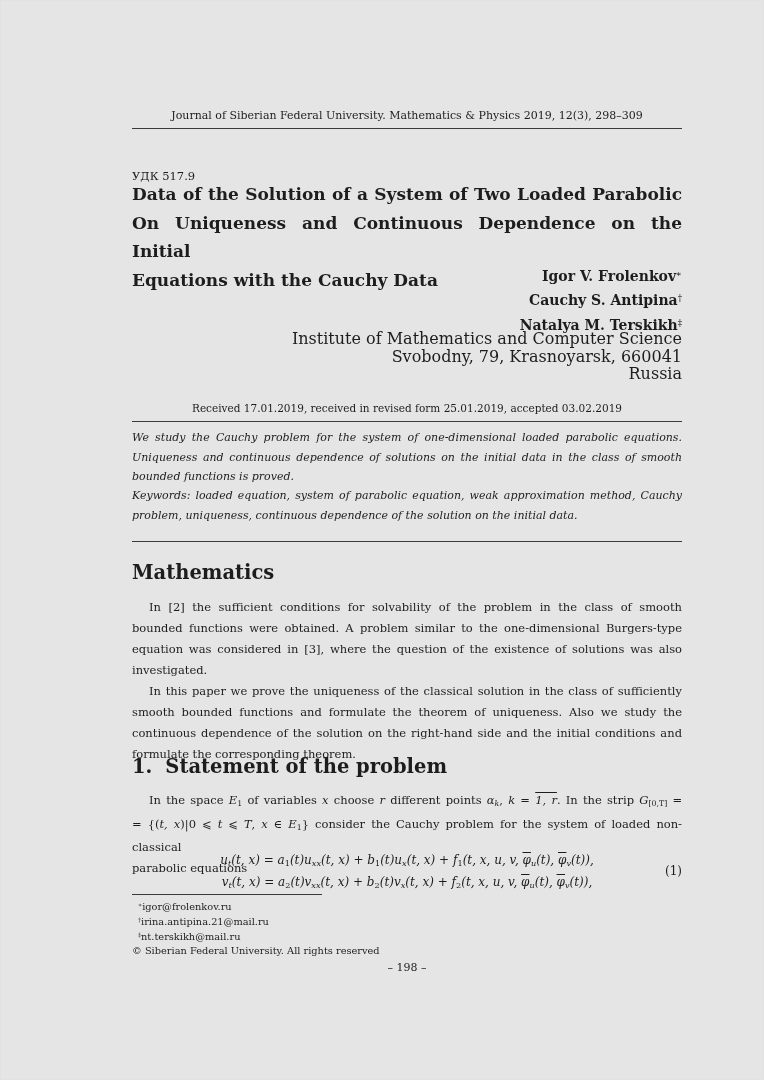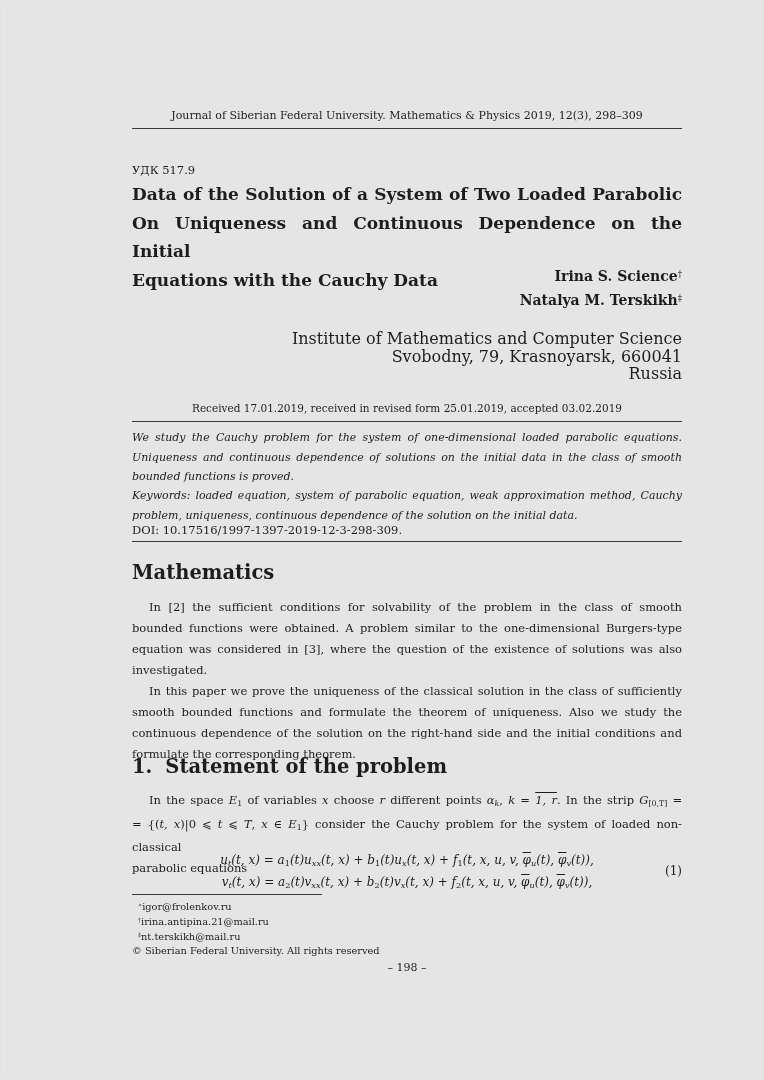--- a/index.html
+++ b/index.html
@@ -6,21 +6,21 @@
   .page {
     position:relative; width:764px; height:1080px;
     background:#e5e5e5; overflow:hidden;
     font-family:"DejaVu Serif","Liberation Serif",serif;
     color:#1d1d1d;
     border:1px solid #e2e2e2; box-sizing:border-box;
   }
   .rule { position:absolute; left:131px; width:550px; border-top:1px solid #3a3a3a; height:0; }
   .rh { position:absolute; left:131px; width:550px; top:108px; font-size:11px; text-align:center; }
   .rule-top { top:127px; }
-  .udc { position:absolute; left:131px; top:162px; font-size:11.5px; }
+  .udc { position:absolute; left:131px; top:168px; font-size:11.5px; }
   .title { position:absolute; left:131px; width:550px; top:179px; font-size:17px; font-weight:bold; line-height:28.5px; }
   .jl { text-align:justify; text-align-last:justify; }
   .authors { position:absolute; left:131px; width:550px; top:262px; text-align:right; font-size:14px; font-weight:bold; line-height:22px; }
   .authors .sg-sup { font-weight:normal; }
   .affil { position:absolute; left:131px; width:550px; top:329px; text-align:right; font-size:16px; line-height:17.5px; }
   .received { position:absolute; left:131px; width:550px; top:401px; text-align:center; font-size:10.5px; }
   .rule-mid1 { top:420px; }
   .abstract { position:absolute; left:131px; width:550px; top:427px; font-size:11px; font-style:italic; line-height:19.5px; text-align:justify; }
   .keywords { position:absolute; left:131px; width:550px; top:485px; font-size:11px; font-style:italic; line-height:19.5px; text-align:justify; }
   .doi { position:absolute; left:131px; top:522px; font-size:11.5px; }
@@ -58,36 +58,36 @@
 
   <div class="udc">УДК 517.9</div>
 
   <div class="title">
     <div class="jl">Data of the Solution of a System of Two Loaded Parabolic</div>
     <div class="jl">On Uniqueness and Continuous Dependence on the Initial</div>
     <div>Equations with the Cauchy Data</div>
   </div>
 
   <div class="authors">
-    <div><span class="sg-au">Irina S. Science</span><span class="sg-sup">†</span></div>
+    <div><span class="sg-au">Igor V. Frolenkov</span><span class="sg-sup">∗</span></div>
+    <div><span class="sg-au">Cauchy S. Antipina</span><span class="sg-sup">†</span></div>
     <div><span class="sg-au">Natalya M. Terskikh</span><span class="sg-sup">‡</span></div>
   </div>
 
   <div class="affil">
     <div>Institute of Mathematics and Computer Science</div>
     <div>Svobodny, 79, Krasnoyarsk, 660041</div>
     <div>Russia</div>
   </div>
 
   <div class="received">Received 17.01.2019, received in revised form 25.01.2019, accepted 03.02.2019</div>
   <div class="rule rule-mid1"></div>
 
   <div class="abstract">We study the Cauchy problem for the system of one-dimensional loaded parabolic equations. Uniqueness and continuous dependence of solutions on the initial data in the class of smooth bounded functions is proved.</div>
   <div class="keywords">Keywords: loaded equation, system of parabolic equation, weak approximation method, Cauchy problem, uniqueness, continuous dependence of the solution on the initial data.</div>
-  <div class="doi">DOI: 10.17516/1997-1397-2019-12-3-298-309.</div>
   <div class="rule rule-mid2"></div>
 
   <div class="intro-h">Mathematics</div>
   <div class="intro-p">
     <p>In [2] the sufficient conditions for solvability of the problem in the class of smooth bounded functions were obtained. A problem similar to the one-dimensional Burgers-type equation was considered in [3], where the question of the existence of solutions was also investigated.</p>
     <p>In this paper we prove the uniqueness of the classical solution in the class of sufficiently smooth bounded functions and formulate the theorem of uniqueness. Also we study the continuous dependence of the solution on the right-hand side and the initial conditions and formulate the corresponding theorem.</p>
   </div>
 
   <div class="sec-h">
     <span class="sec-num">1.</span><span>Statement of the problem</span>

